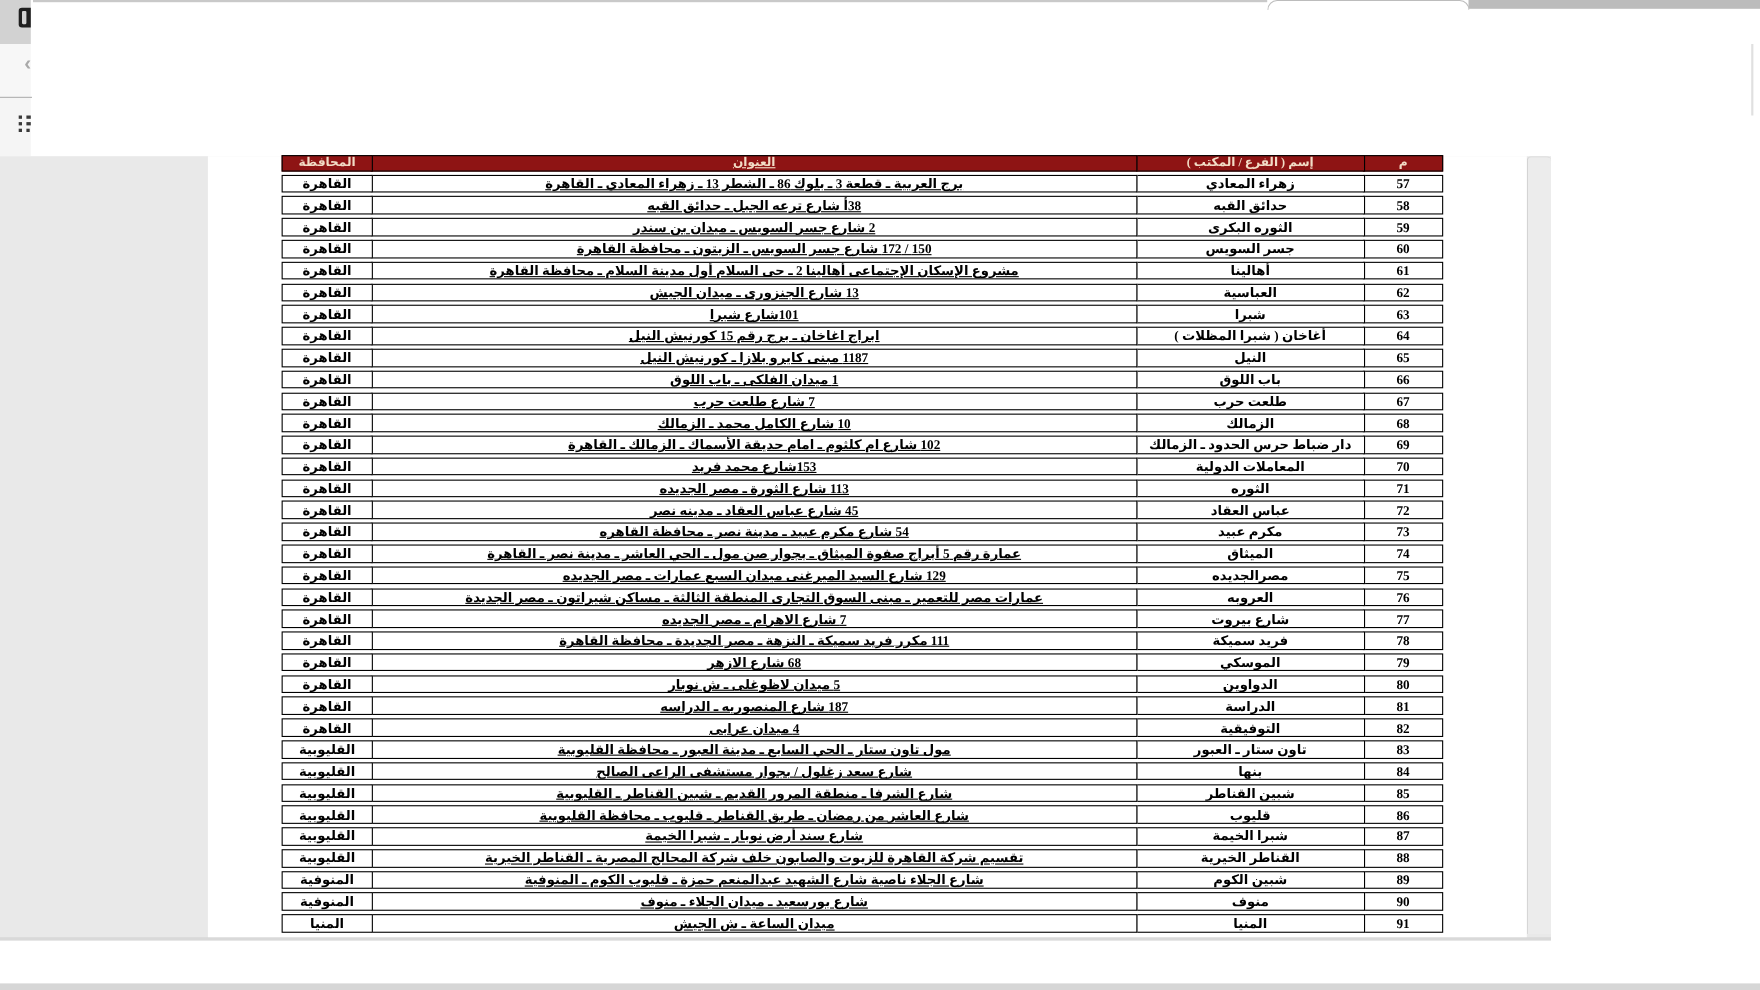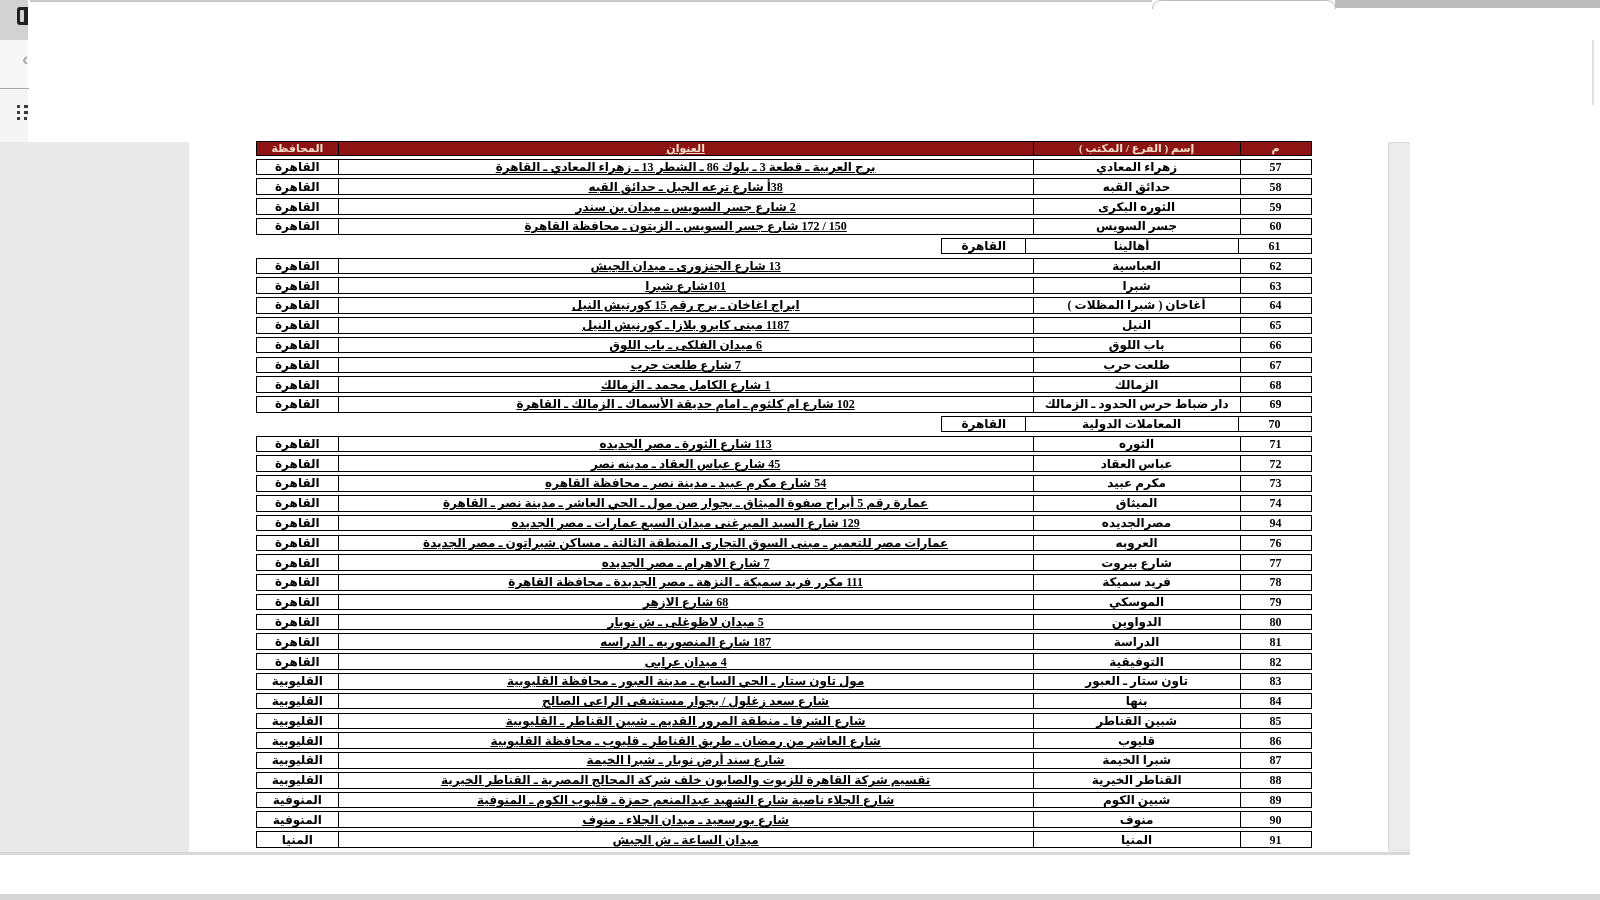--- a/index.html
+++ b/index.html
@@ -110,20 +110,21 @@
       </div>
       <div class="trow">
         <div class="cell c-num">60</div>
         <div class="cell c-name">جسر السويس</div>
         <div class="cell c-addr">150 / 172 شارع جسر السويس ـ الزيتون ـ محافظة القاهرة</div>
         <div class="cell c-gov">القاهرة</div>
       </div>
       <div class="trow">
         <div class="cell c-num">61</div>
         <div class="cell c-name">أهالينا</div>
+        <div class="cell c-addr">مشروع الإسكان الإجتماعى أهالينا 2 ـ حى السلام أول مدينة السلام ـ محافظة القاهرة</div>
         <div class="cell c-gov">القاهرة</div>
       </div>
       <div class="trow">
         <div class="cell c-num">62</div>
         <div class="cell c-name">العباسية</div>
         <div class="cell c-addr">13 شارع الجنزورى ـ ميدان الجيش</div>
         <div class="cell c-gov">القاهرة</div>
       </div>
       <div class="trow">
         <div class="cell c-num">63</div>
@@ -139,44 +140,45 @@
       </div>
       <div class="trow">
         <div class="cell c-num">65</div>
         <div class="cell c-name">النيل</div>
         <div class="cell c-addr">1187 مبنى كايرو بلازا ـ كورنيش النيل</div>
         <div class="cell c-gov">القاهرة</div>
       </div>
       <div class="trow">
         <div class="cell c-num">66</div>
         <div class="cell c-name">باب اللوق</div>
-        <div class="cell c-addr">6 ميدان الفلكى ـ باب اللوق</div>
+        <div class="cell c-addr">1 ميدان الفلكى ـ باب اللوق</div>
         <div class="cell c-gov">القاهرة</div>
       </div>
       <div class="trow">
         <div class="cell c-num">67</div>
         <div class="cell c-name">طلعت حرب</div>
         <div class="cell c-addr">7 شارع طلعت حرب</div>
         <div class="cell c-gov">القاهرة</div>
       </div>
       <div class="trow">
         <div class="cell c-num">68</div>
         <div class="cell c-name">الزمالك</div>
-        <div class="cell c-addr">1 شارع الكامل محمد ـ الزمالك</div>
+        <div class="cell c-addr">10 شارع الكامل محمد ـ الزمالك</div>
         <div class="cell c-gov">القاهرة</div>
       </div>
       <div class="trow">
         <div class="cell c-num">69</div>
         <div class="cell c-name">دار ضباط حرس الحدود ـ الزمالك</div>
         <div class="cell c-addr">102 شارع ام كلثوم ـ امام حديقة الأسماك ـ الزمالك ـ القاهرة</div>
         <div class="cell c-gov">القاهرة</div>
       </div>
       <div class="trow">
         <div class="cell c-num">70</div>
         <div class="cell c-name">المعاملات الدولية</div>
+        <div class="cell c-addr">153شارع محمد فريد</div>
         <div class="cell c-gov">القاهرة</div>
       </div>
       <div class="trow">
         <div class="cell c-num">71</div>
         <div class="cell c-name">الثوره</div>
         <div class="cell c-addr">113 شارع الثورة ـ مصر الجديده</div>
         <div class="cell c-gov">القاهرة</div>
       </div>
       <div class="trow">
         <div class="cell c-num">72</div>
@@ -190,21 +192,21 @@
         <div class="cell c-addr">54 شارع مكرم عبيد ـ مدينة نصر ـ محافظة القاهره</div>
         <div class="cell c-gov">القاهرة</div>
       </div>
       <div class="trow">
         <div class="cell c-num">74</div>
         <div class="cell c-name">الميثاق</div>
         <div class="cell c-addr">عمارة رقم 5 أبراج صفوة الميثاق ـ بجوار صن مول ـ الحي العاشر ـ مدينة نصر ـ القاهرة</div>
         <div class="cell c-gov">القاهرة</div>
       </div>
       <div class="trow">
-        <div class="cell c-num">94</div>
+        <div class="cell c-num">75</div>
         <div class="cell c-name">مصرالجديده</div>
         <div class="cell c-addr">129 شارع السيد الميرغنى ميدان السبع عمارات ـ مصر الجديده</div>
         <div class="cell c-gov">القاهرة</div>
       </div>
       <div class="trow">
         <div class="cell c-num">76</div>
         <div class="cell c-name">العروبه</div>
         <div class="cell c-addr">عمارات مصر للتعمير ـ مبنى السوق التجارى المنطقة الثالثة ـ مساكن شيراتون ـ مصر الجديدة</div>
         <div class="cell c-gov">القاهرة</div>
       </div>

